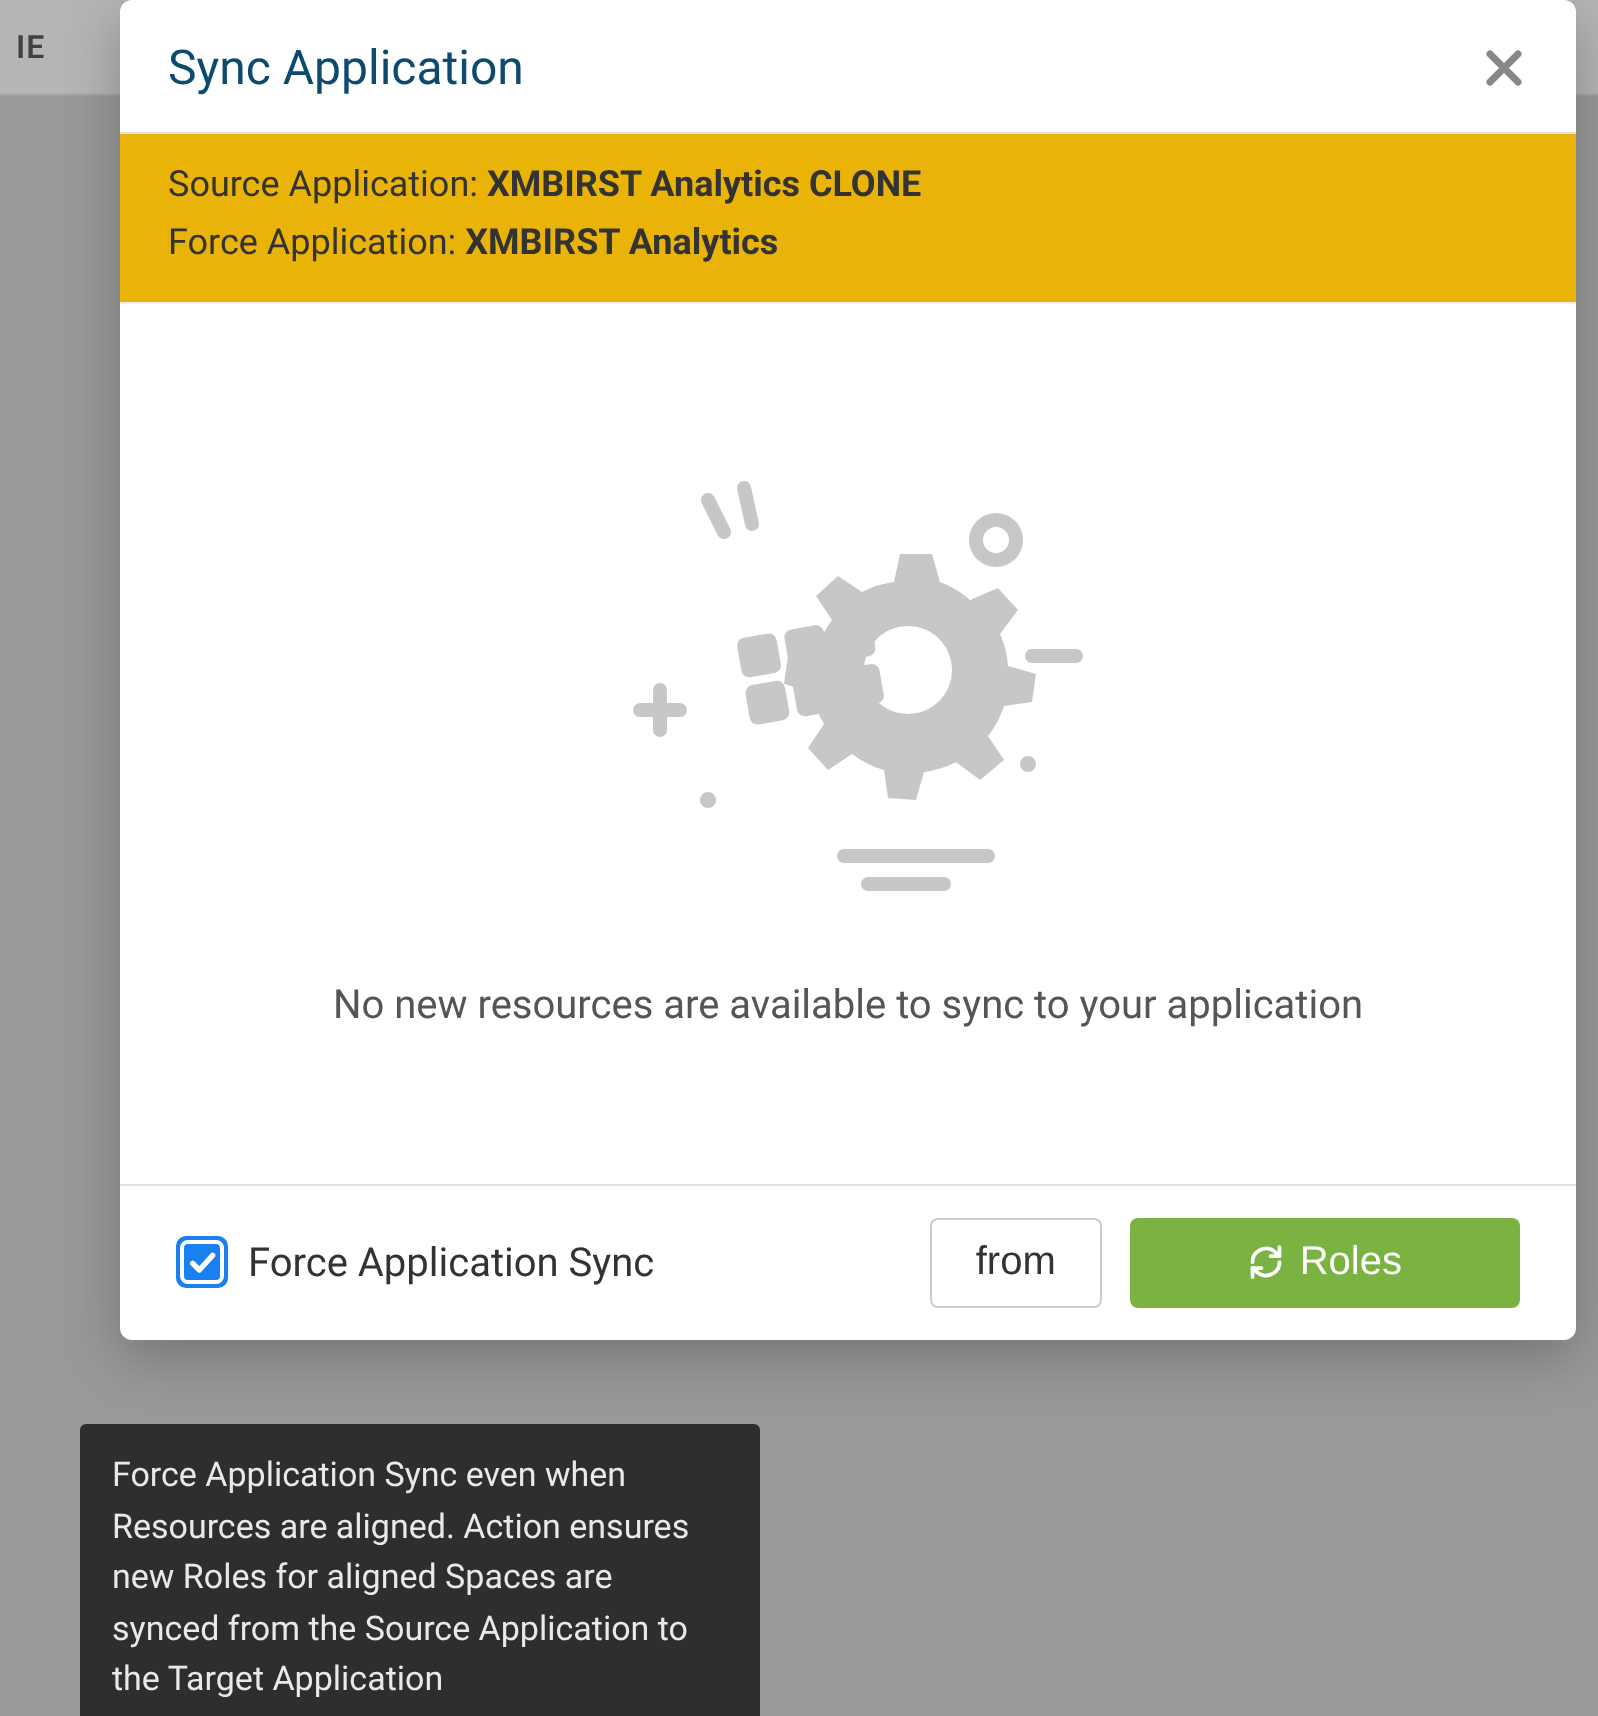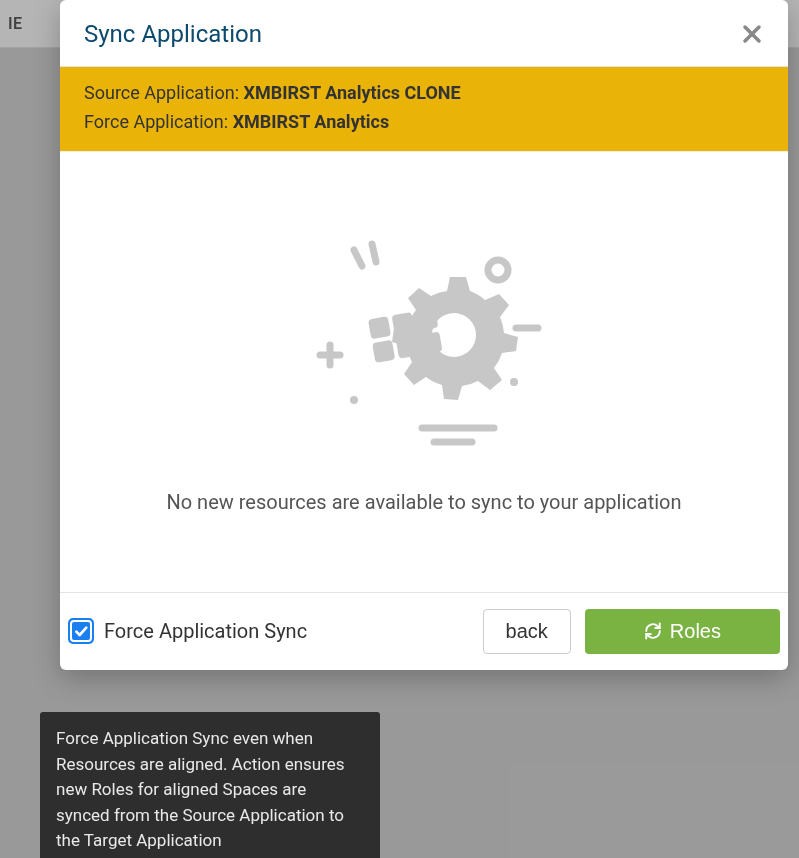--- a/index.html
+++ b/index.html
@@ -98,21 +98,21 @@
     }
     .empty-text {
       font-size: 20px;
       color: #555;
       font-weight: 400;
     }
     .modal-footer {
       display: flex;
       align-items: center;
       justify-content: space-between;
-      padding: 16px 8px;
+      padding: 16px 28px;
       border-top: 1px solid #e3e3e3;
     }
     .footer-left {
       display: flex;
       align-items: center;
       gap: 10px;
     }
     .checkbox {
       width: 26px;
       height: 26px;
@@ -271,21 +271,21 @@
     <div class="footer-left">
       <div class="checkbox">
         <svg viewBox="0 0 24 24" fill="none" stroke="#fff" stroke-width="4" stroke-linecap="round" stroke-linejoin="round">
           <polyline points="5 13 10 18 20 7"></polyline>
         </svg>
       </div>
       <span class="checkbox-label">Force Application Sync</span>
     </div>
     <div class="footer-right">
       <button class="btn btn-secondary">
-        <span>back</span>
+        <span>from</span>
       </button>
       <button class="btn btn-primary">
         <svg viewBox="0 0 24 24" fill="none" stroke="#fff" stroke-width="2.5" stroke-linecap="round" stroke-linejoin="round">
           <path d="M21 2v6h-6"></path>
           <path d="M3 12a9 9 0 0 1 15-6.7L21 8"></path>
           <path d="M3 22v-6h6"></path>
           <path d="M21 12a9 9 0 0 1-15 6.7L3 16"></path>
         </svg>
         <span>Roles</span>
       </button>

